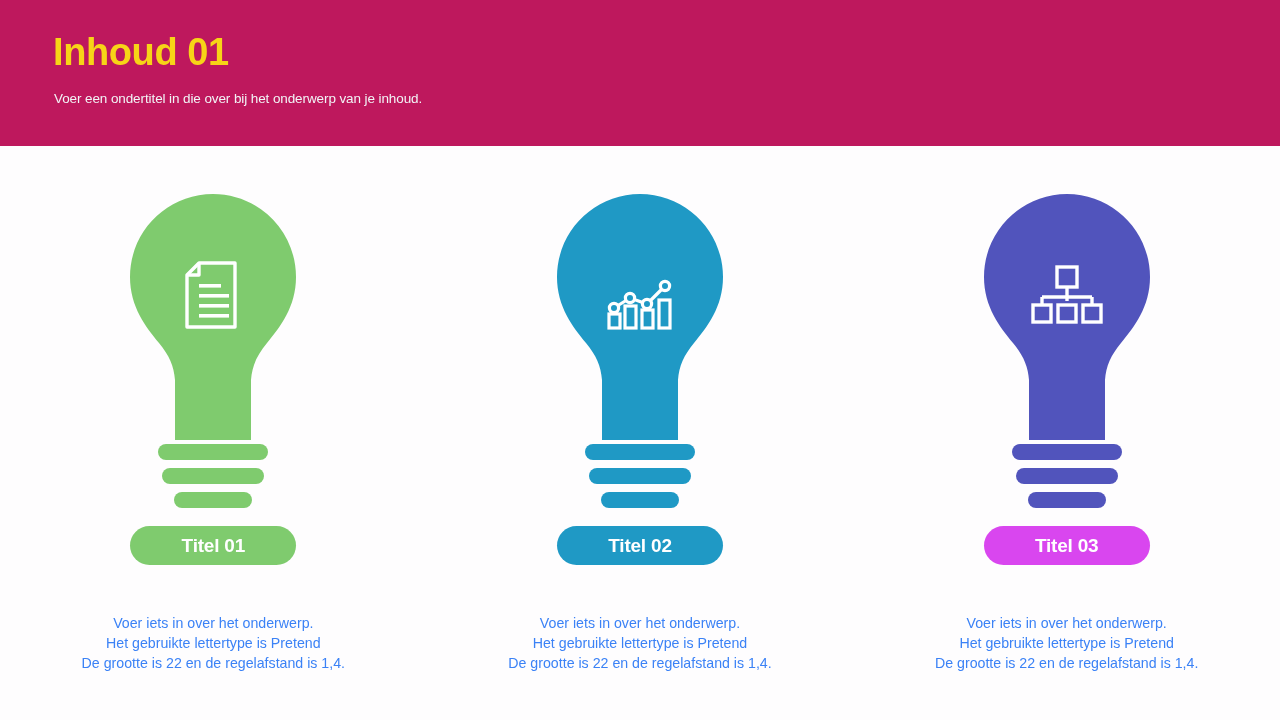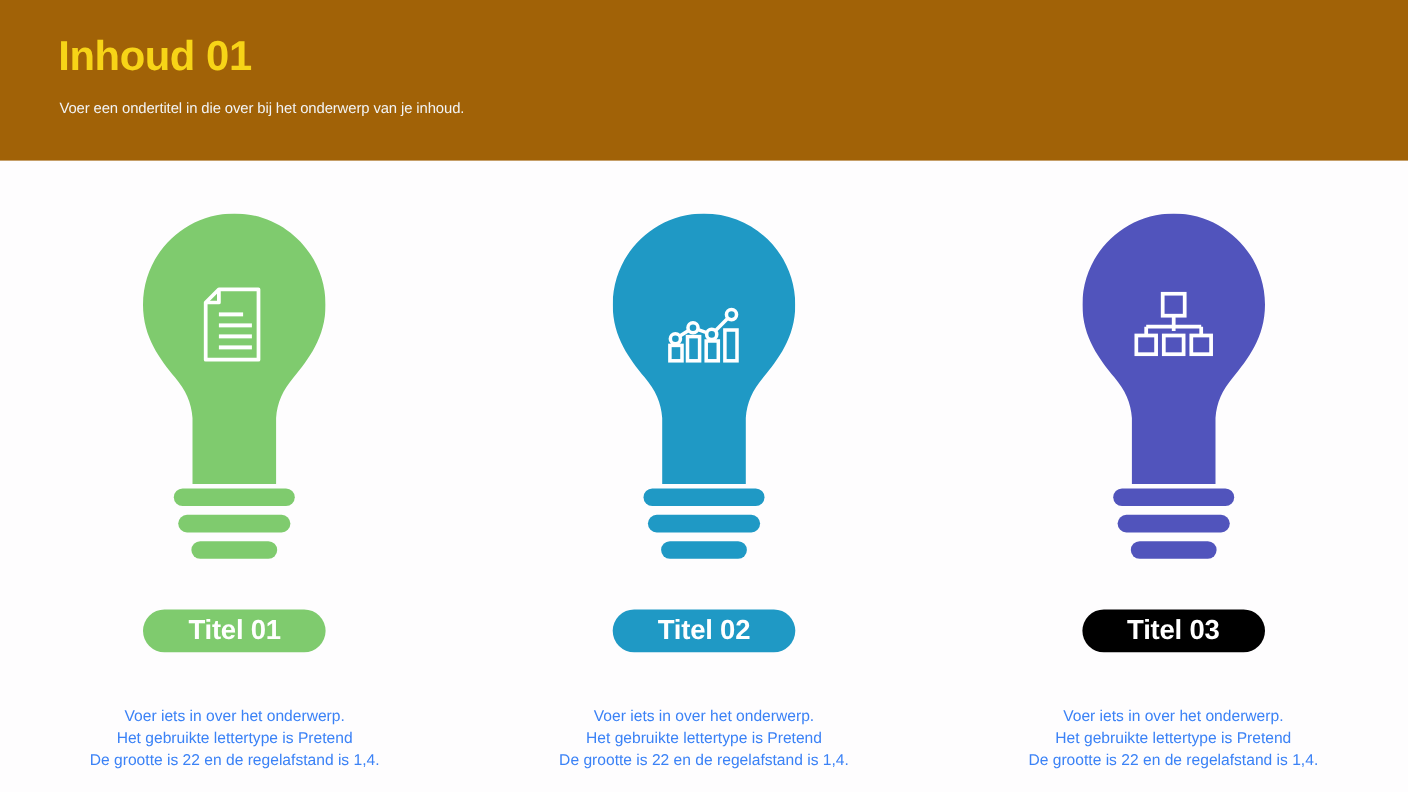--- a/index.html
+++ b/index.html
@@ -88,29 +88,29 @@
     align-items:center;
     gap:8px;
   }
   .base-bar { border-radius:9px; height:16px; }
   .base-bar.b1 { width:110px; }
   .base-bar.b2 { width:102px; }
   .base-bar.b3 { width:78px; }
 
   
   .title-pill {
-    margin-top:40px;
+    margin-top:12px;
     width:166px;
     height:39px;
     border-radius:20px;
     display:flex;
     align-items:center;
     justify-content:center;
     color:#FFFFFF;
-    font-size:25px;
+    font-size:19px;
     font-weight:bold;
     letter-spacing:-0.2px;
   }
 
   
   .body-text {
     margin-top:48px;
     width:340px;
     text-align:center;
     font-size:14.2px;
@@ -118,21 +118,21 @@
     color:#3b82f6;
     font-weight:400;
   }
   .body-text div { white-space:nowrap; }
 </style>
 </head>
 <body style="background: rgb(254, 253, 254);">
 
 <div class="slide">
 
-  <div class="header" style="background: #a16207;">
+  <div class="header" style="background: #be185d;">
     <div class="header-title" style="color: rgb(247, 212, 23);">Inhoud 01</div>
     <div class="header-subtitle" style="color: rgb(242, 244, 246);">Voer een ondertitel in die over bij het onderwerp van je inhoud.</div>
   </div>
 
   <div class="columns">
 
     <div class="column">
       <div class="bulb-wrap">
         <div class="bulb-glass">
           <svg viewBox="0 0 166 246" xmlns="http://www.w3.org/2000/svg">
@@ -221,21 +221,21 @@
             <rect x="27" y="40" width="18" height="17" fill="none" stroke="#FFFFFF" stroke-width="3.4"></rect>
             <rect x="52" y="40" width="18" height="17" fill="none" stroke="#FFFFFF" stroke-width="3.4"></rect>
           </svg>
         </div>
         <div class="bulb-base">
           <div class="base-bar b1" style="background: rgb(81, 84, 188);"></div>
           <div class="base-bar b2" style="background: rgb(81, 84, 188);"></div>
           <div class="base-bar b3" style="background: rgb(81, 84, 188);"></div>
         </div>
       </div>
-      <div class="title-pill" style="background: #000000;">Titel 03</div>
+      <div class="title-pill" style="background: #d946ef;">Titel 03</div>
       <div class="body-text">
         <div>Voer iets in over het onderwerp.</div>
         <div>Het gebruikte lettertype is Pretend</div>
         <div>De grootte is 22 en de regelafstand is 1,4.</div>
       </div>
     </div>
 
   </div>
 </div>
 

